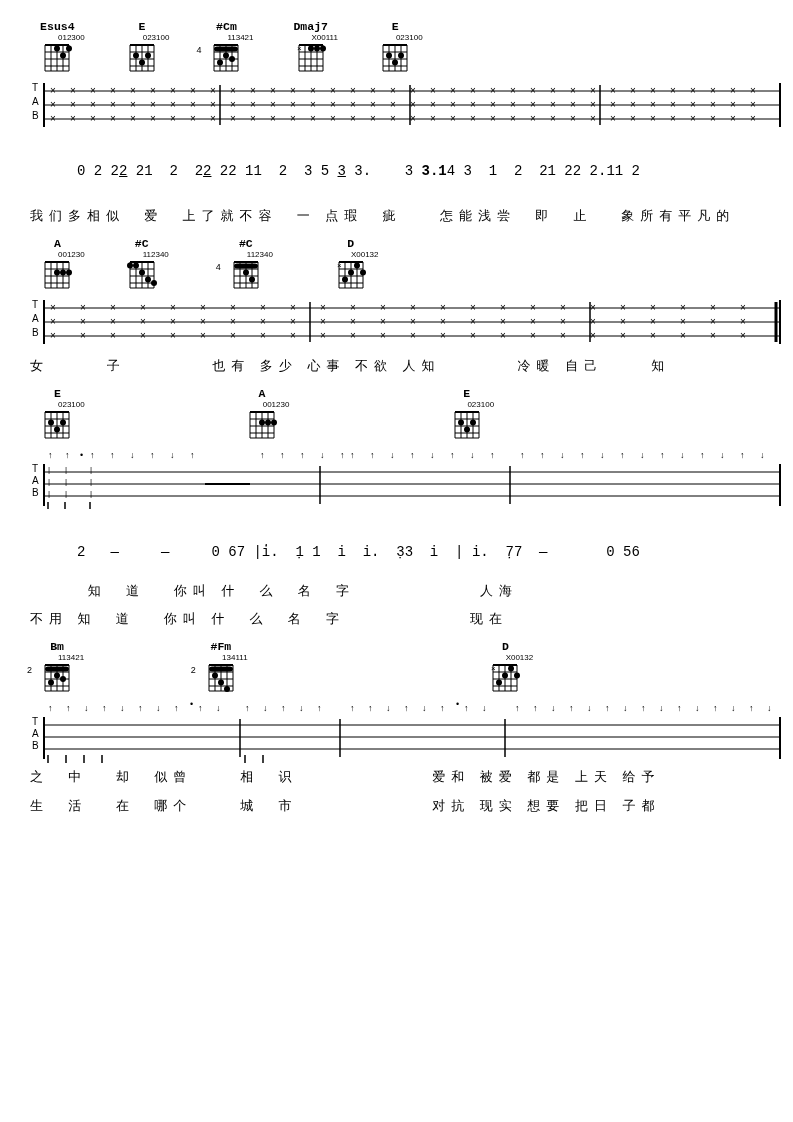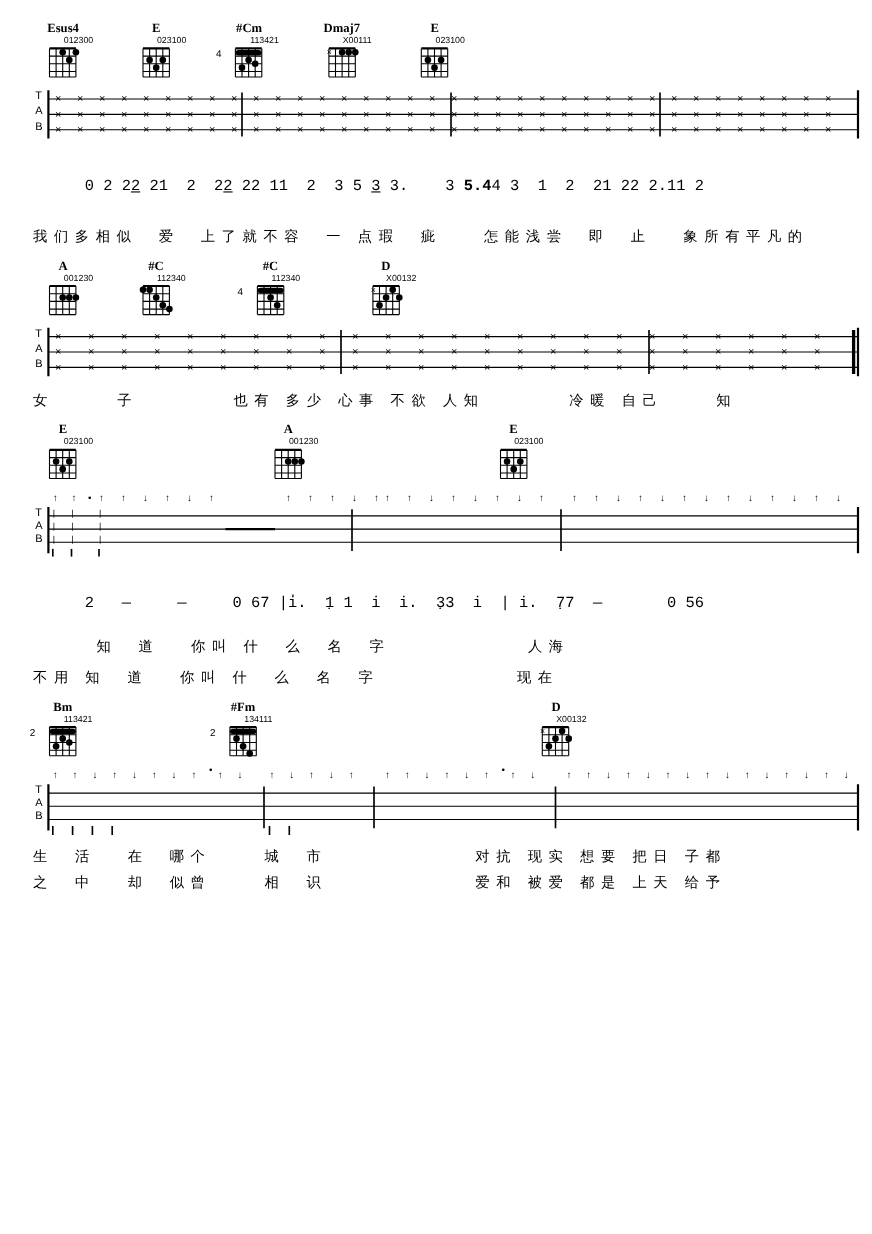--- a/index.html
+++ b/index.html
@@ -17,21 +17,21 @@
     .chd {
       display: inline-flex;
       flex-direction: column;
       align-items: center;
       margin-right: 30px;
       vertical-align: top;
     }
     .chd-title {
       font-size: 11.5px;
       font-weight: bold;
-      font-family: Liberation Serif, serif;
+      font-family: Liberation Mono, monospace;
     }
     .chd-finger {
       font-size: 8px;
       font-family: Arial, sans-serif;
       letter-spacing: 0;
       padding-left: 28px;
     }
     .chd-grid {
       width: 36px;
       height: 30px;
@@ -318,21 +318,21 @@
         <text x="720" y="31" font-size="10" font-family="Arial">×</text>
         <text x="720" y="45" font-size="10" font-family="Arial">×</text>
 
       <line x1="190" y1="8" x2="190" y2="48" stroke="#000" stroke-width="1.5"></line>
       <line x1="380" y1="8" x2="380" y2="48" stroke="#000" stroke-width="1.5"></line>
       <line x1="570" y1="8" x2="570" y2="48" stroke="#000" stroke-width="1.5"></line>
     </svg>
   </div>
 
   <div class="note-line" style="font-size:14px; margin-left:5px;">
-    <span> 0 2 2<u>2</u> 21 &nbsp;2 &nbsp;2<u>2</u> 22 11 &nbsp;2 &nbsp;3 5 <u>3</u> 3. &nbsp; &nbsp;3 <b>5.4</b>4 3 &nbsp;1 &nbsp;2 &nbsp;21 22 2.11 2</span>
+    <span> 0 2 2<u>2</u> 21 &nbsp;2 &nbsp;2<u>2</u> 22 11 &nbsp;2 &nbsp;3 5 <u>3</u> 3. &nbsp; &nbsp;3 <b>3.1</b>4 3 &nbsp;1 &nbsp;2 &nbsp;21 22 2.11 2</span>
   </div>
 
   <div class="lyric-line">我们多相似&nbsp;&nbsp;爱&nbsp;&nbsp;上了就不容&nbsp;&nbsp;一&nbsp;点瑕&nbsp;&nbsp;疵&nbsp;&nbsp;&nbsp;&nbsp;怎能浅尝&nbsp;&nbsp;即&nbsp;&nbsp;止&nbsp;&nbsp;&nbsp;象所有平凡的</div>
 </div>
 
 <div class="section-block" style="margin-top:10px;">
   <div style="display:flex; align-items:flex-start; margin-bottom:4px; gap:0px;">
 
     <div class="chd">
       <span class="chd-title">A</span>
@@ -811,15 +811,15 @@
 
       <line x1="18" y1="58" x2="18" y2="66" stroke="#000" stroke-width="1.5"></line>
       <line x1="36" y1="58" x2="36" y2="66" stroke="#000" stroke-width="1.5"></line>
       <line x1="54" y1="58" x2="54" y2="66" stroke="#000" stroke-width="1.5"></line>
       <line x1="72" y1="58" x2="72" y2="66" stroke="#000" stroke-width="1.5"></line>
       <line x1="215" y1="58" x2="215" y2="66" stroke="#000" stroke-width="1.5"></line>
       <line x1="233" y1="58" x2="233" y2="66" stroke="#000" stroke-width="1.5"></line>
     </svg>
   </div>
 
+  <div class="lyric-line" style="margin-top:-6px;">之&nbsp;&nbsp;中&nbsp;&nbsp;&nbsp;却&nbsp;&nbsp;似曾&nbsp;&nbsp;&nbsp;&nbsp;&nbsp;相&nbsp;&nbsp;识&nbsp;&nbsp;&nbsp;&nbsp;&nbsp;&nbsp;&nbsp;&nbsp;&nbsp;&nbsp;&nbsp;&nbsp;&nbsp;&nbsp;爱和&nbsp;被爱&nbsp;都是&nbsp;上天&nbsp;给予</div>
   <div class="lyric-line">生&nbsp;&nbsp;活&nbsp;&nbsp;&nbsp;在&nbsp;&nbsp;哪个&nbsp;&nbsp;&nbsp;&nbsp;&nbsp;城&nbsp;&nbsp;市&nbsp;&nbsp;&nbsp;&nbsp;&nbsp;&nbsp;&nbsp;&nbsp;&nbsp;&nbsp;&nbsp;&nbsp;&nbsp;&nbsp;对抗&nbsp;现实&nbsp;想要&nbsp;把日&nbsp;子都</div>
-  <div class="lyric-line" style="margin-top:-6px;">之&nbsp;&nbsp;中&nbsp;&nbsp;&nbsp;却&nbsp;&nbsp;似曾&nbsp;&nbsp;&nbsp;&nbsp;&nbsp;相&nbsp;&nbsp;识&nbsp;&nbsp;&nbsp;&nbsp;&nbsp;&nbsp;&nbsp;&nbsp;&nbsp;&nbsp;&nbsp;&nbsp;&nbsp;&nbsp;爱和&nbsp;被爱&nbsp;都是&nbsp;上天&nbsp;给予</div>
 </div>
 
 </body></html>

